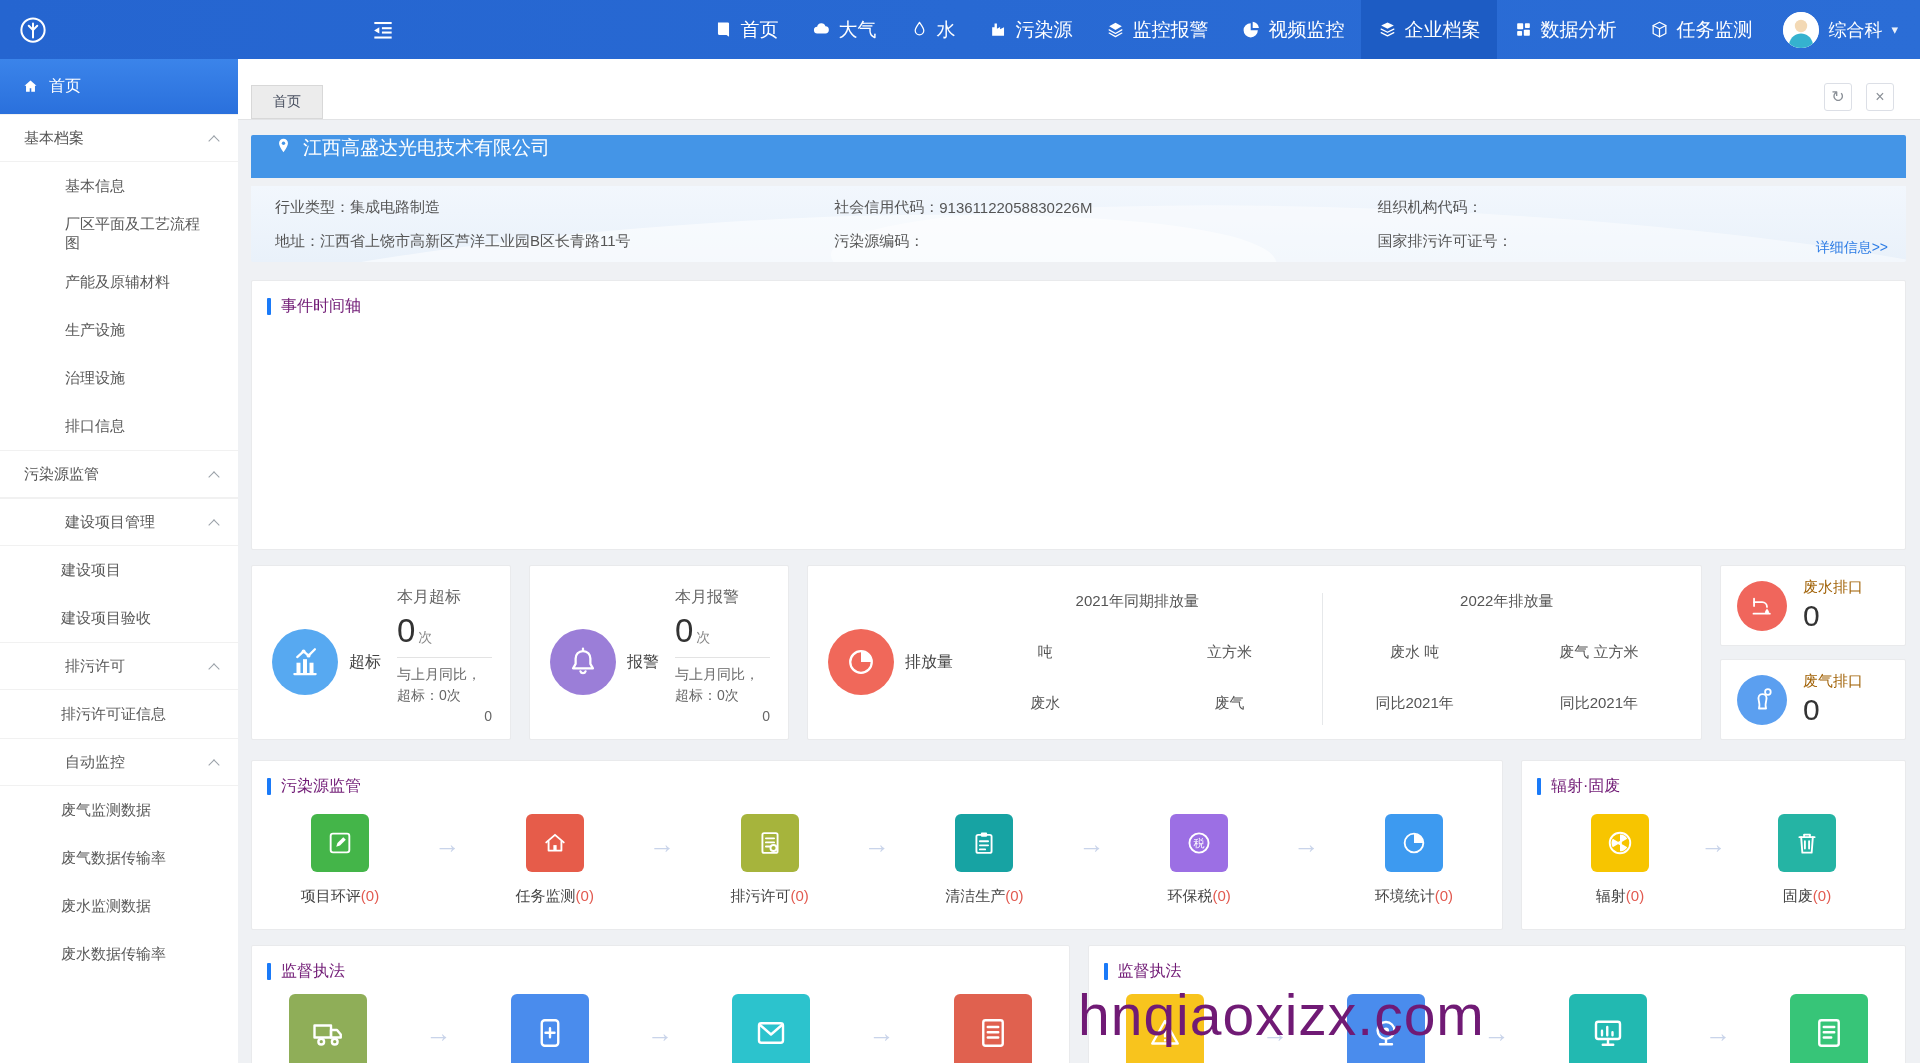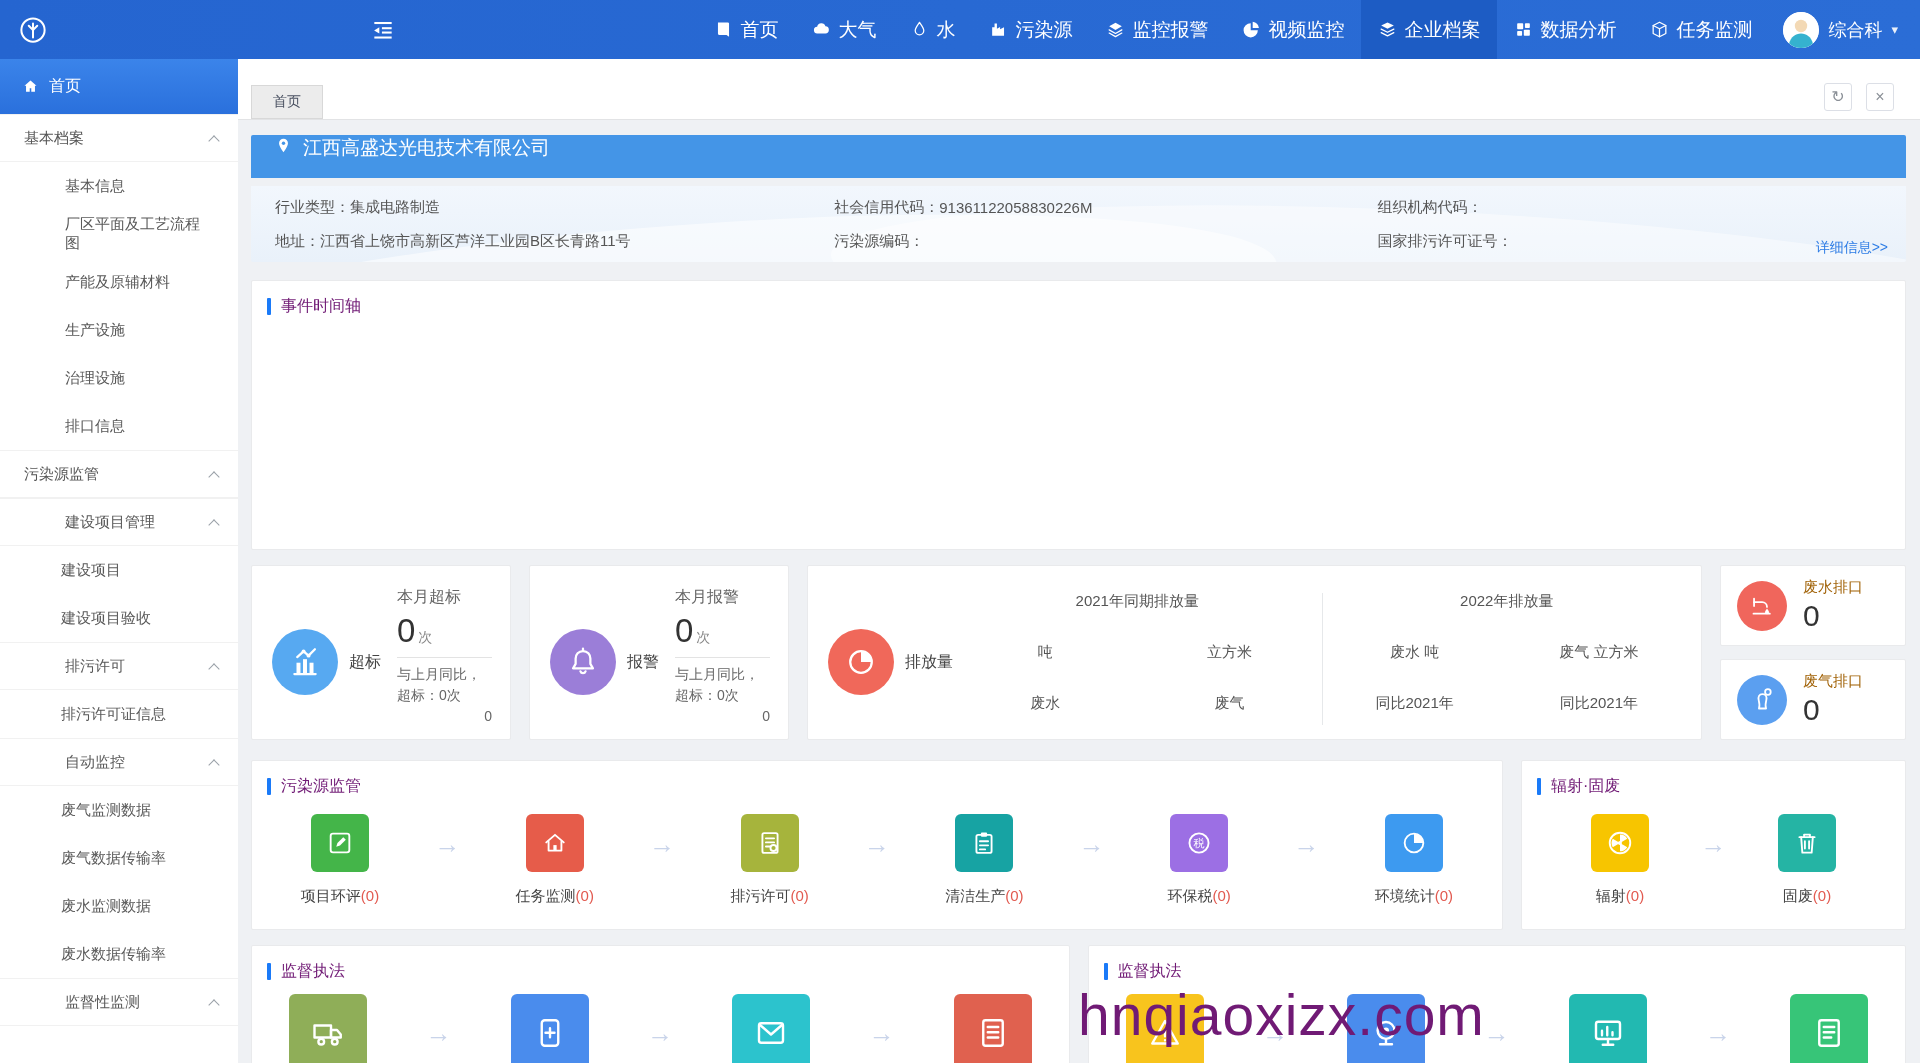--- a/index.html
+++ b/index.html
@@ -311,24 +311,20 @@
 
         </div>
         <div class="side-item lv2">
           <span>废水监测数据</span>
 
         </div>
         <div class="side-item lv2">
           <span>废水数据传输率</span>
 
         </div>
-        <div class="side-item lv1 group">
-          <span>监督性监测</span>
-          <span class="chev"></span>
-        </div>
       </div>
   </aside>
 
   <div class="main">
     <div class="tabbar">
       <div class="tab">首页</div>
       <div class="winbtns">
         <button class="wbtn">↻</button>
         <button class="wbtn">×</button>
       </div>

